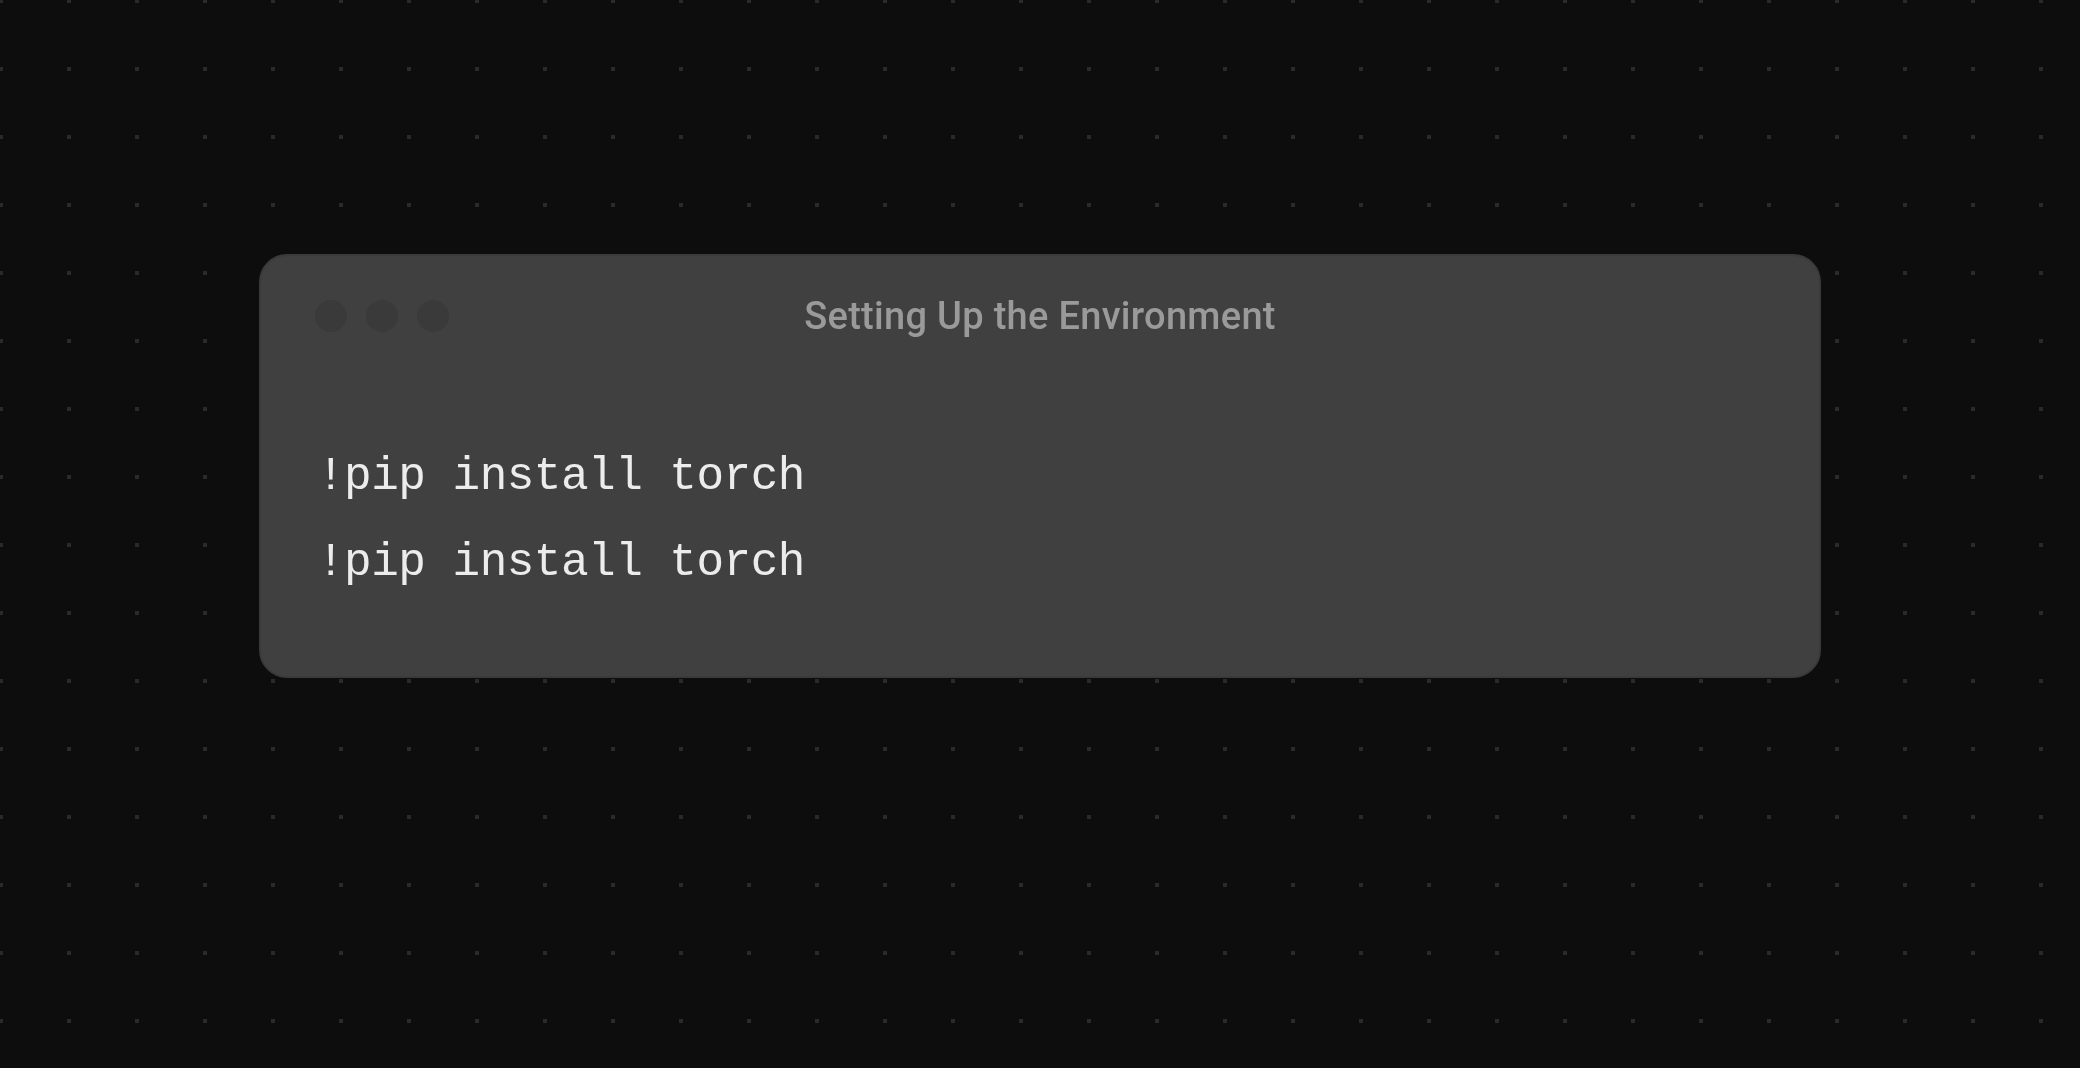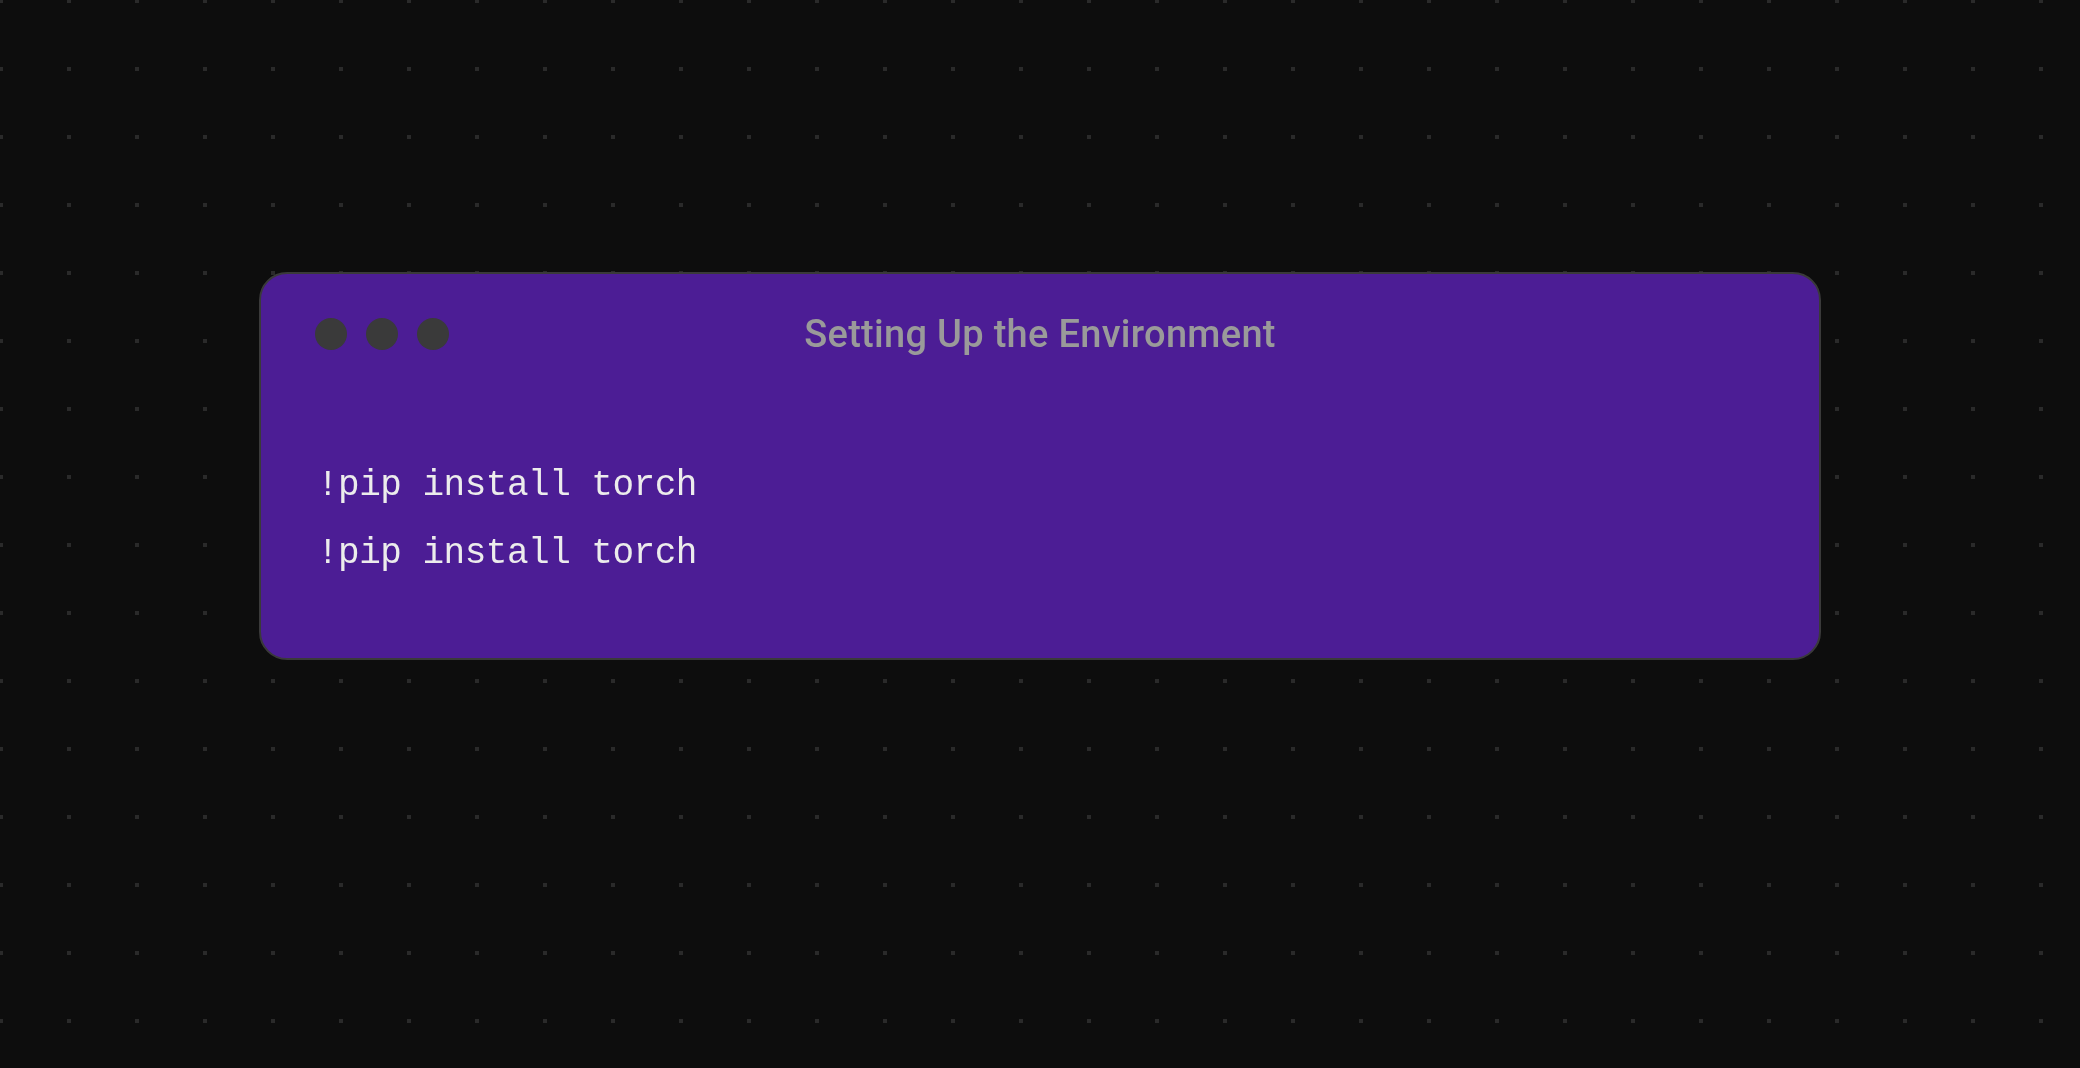--- a/index.html
+++ b/index.html
@@ -13,21 +13,21 @@
     background-image: radial-gradient(circle, #2a2a2a 2.5px, transparent 2.5px);
     background-size: 68px 68px;
     background-position: 35px 35px;
     font-family: -apple-system, BlinkMacSystemFont, "Segoe UI", Roboto, Helvetica, Arial, sans-serif;
     display: flex;
     align-items: center;
     justify-content: center;
   }
   .window {
     width: 1562px;
-    background: #4c1d95;
+    background: #404040;
     border: 2px solid #3a3a3a;
     border-radius: 28px;
     overflow: hidden;
     position: relative;
     top: -68px;
   }
   .titlebar {
     height: 120px;
     display: flex;
     align-items: center;
@@ -54,21 +54,21 @@
     font-weight: 500;
     pointer-events: none;
     letter-spacing: 0.3px;
   }
   .code-area {
     padding: 58px 56px 70px 56px;
   }
   .code-line {
     color: #ececec;
     font-family: ui-monospace, "SF Mono", SFMono-Regular, "Menlo", "Consolas", "Liberation Mono", monospace;
-    font-size: 36px;
+    font-size: 46px;
     line-height: 1.88;
     white-space: pre;
     font-weight: 500;
     letter-spacing: -0.5px;
   }
 </style>
 </head>
 <body>
 
 <div class="window">

